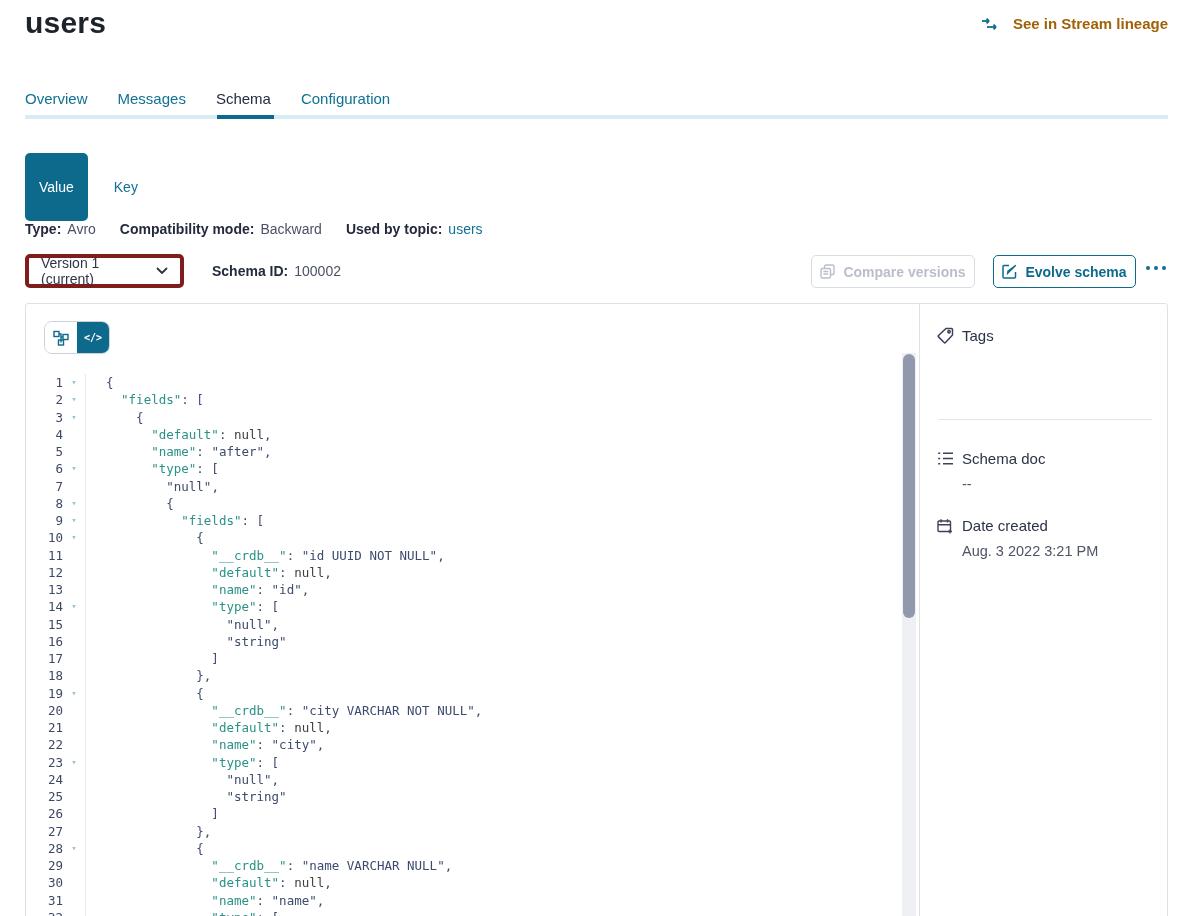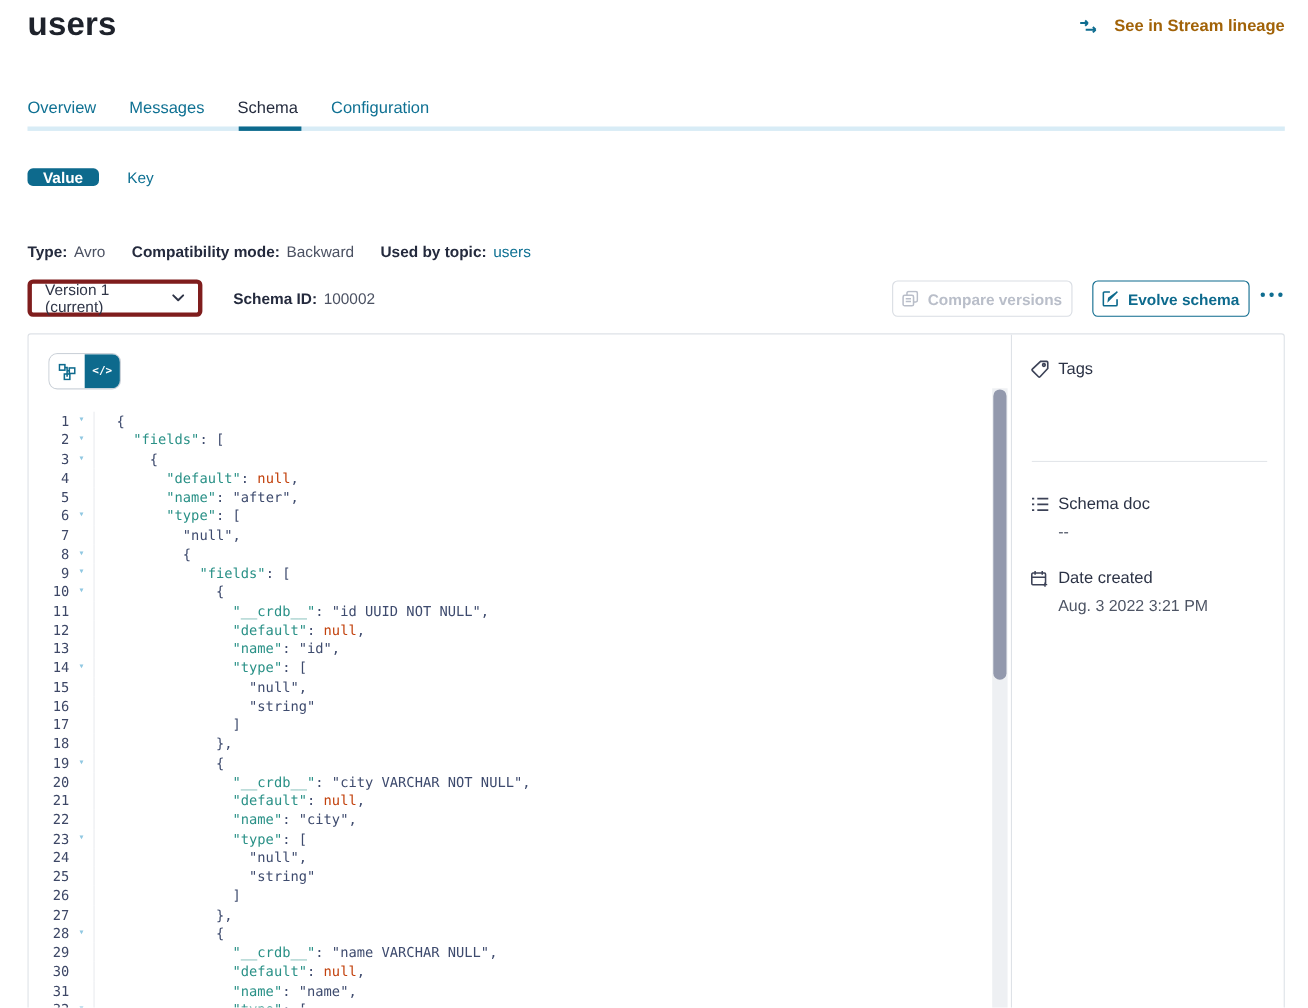--- a/index.html
+++ b/index.html
@@ -23,21 +23,21 @@
   
   .tabs { position: absolute; left: 25px; top: 90px; display: flex; gap: 30px; font-size: 15px; }
   .tab { color: #0f7193; font-weight: 500; cursor: pointer; }
   .tab.active { color: #252c3e; }
   .tab-track { position: absolute; left: 25px; top: 115px; width: 1143px; height: 4px; background: #d8ecf6; }
   .tab-indicator { position: absolute; left: 192px; top: 0; width: 57px; height: 4px; background: #0d6a8d; }
   
   .vk-toggle { position: absolute; left: 25px; top: 153px; display: flex; align-items: center; gap: 26px; font-size: 14px; }
   .vk-value {
     background: #0d6a8d; color: #fff; border-radius: 5px;
-    padding: 0 14px; font-weight: 700; cursor: pointer;
+    padding: 26px 14px; font-weight: 400; cursor: pointer;
   }
   .vk-key { color: #0f7193; font-weight: 500; cursor: pointer; }
   
   .meta-row { position: absolute; left: 25px; top: 221px; font-size: 14px; display: flex; }
   .meta-row .group { margin-right: 24px; }
   .meta-row .lbl { font-weight: 700; color: #242a3d; margin-right: 6px; }
   .meta-row .val { color: #4b5162; }
   .meta-row .link { color: #0f7193; cursor: pointer; }
   
   .version-select {
@@ -72,21 +72,21 @@
   .code-glyph { font-family: "DejaVu Sans Mono", monospace; font-size: 10px; font-weight: 700; color: #fff; }
   
   .code-lines { position: absolute; left: 0; top: 70px; width: 876px; overflow: hidden; font-family: "DejaVu Sans Mono", monospace; font-size: 12.5px; }
   .code-row { display: flex; height: 17.25px; line-height: 17.25px; }
   .ln { width: 37px; text-align: right; color: #3d4766; flex: none; }
   .fold { width: 22px; text-align: center; color: #90c8e2; font-size: 9px; flex: none; cursor: pointer; }
   .code-text { border-left: 1px solid #e9ecef; padding-left: 20px; white-space: pre; color: #3e4b6e; }
   .tk-k { color: #2a9187; }
   .tk-v { color: #3e4b6e; }
   .tk-p { color: #3e4b6e; }
-  .tk-x { color: #c2410c; }
+  .tk-x { color: #404040; }
   
   .scroll-track { position: absolute; left: 876px; top: 49px; bottom: 0; width: 14px; background: #eef0f3; }
   .scroll-thumb { position: absolute; left: 1px; top: 1px; width: 12px; height: 264px; border-radius: 6px; background: #9399ad; cursor: pointer; }
   
   .side-divider { position: absolute; left: 893px; top: 0; bottom: 0; width: 1px; background: #dee2e7; }
   .sidebar { position: absolute; left: 894px; top: 0; bottom: 0; width: 249px; }
   .side-heading { position: absolute; left: 42px; font-size: 15px; font-weight: 400; color: #2c3346; }
   .side-icon { position: absolute; left: 17px; }
   .tags-input {
     position: absolute; left: 42px; top: 52px; width: 190px; height: 27px;

